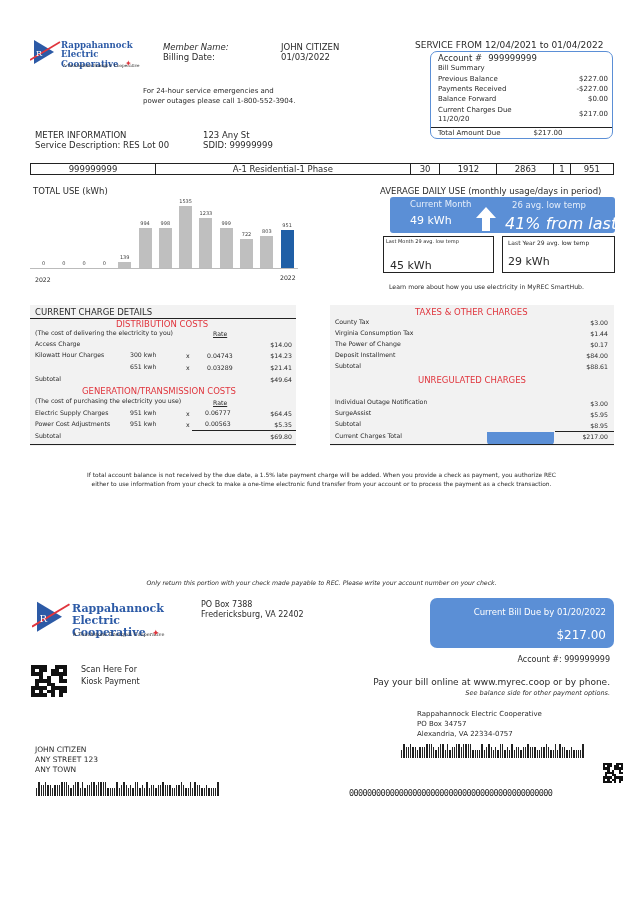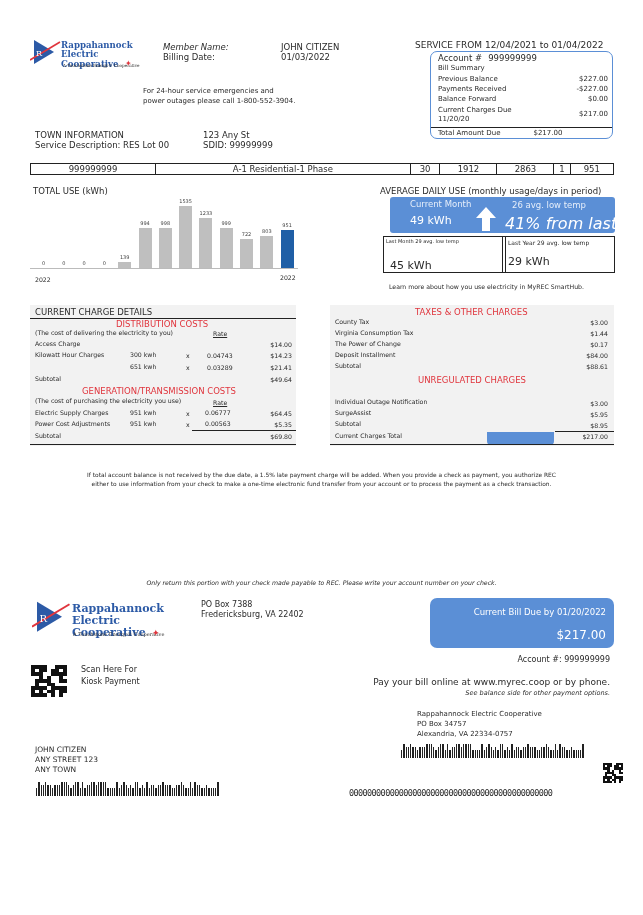--- a/index.html
+++ b/index.html
@@ -81,21 +81,21 @@
     <span style="line-height:9px;"><span>Current Charges Due</span><br><span>11/20/20</span></span>
     <span style="padding-top:4px;">$217.00</span>
   </div>
   <div class="abs" style="left:0;right:0;top:75px;height:1px;background:#222;"></div>
   <div class="srow t7" style="top:77px;justify-content:flex-start;gap:33px;">
     <span>Total Amount Due</span>
     <span>$217.00</span>
   </div>
 </div>
 
-<div class="abs t" style="left:35px;top:130px;">TOWN INFORMATION</div>
+<div class="abs t" style="left:35px;top:130px;">METER INFORMATION</div>
 <div class="abs t" style="left:35px;top:140px;">Service Description: RES Lot 00</div>
 <div class="abs t" style="left:203px;top:130px;">123 Any St</div>
 <div class="abs t" style="left:203px;top:140px;">SDID: 99999999</div>
 
 <table class="meter">
   <tbody>
   <tr>
     <td>999999999</td>
     <td>A-1 Residential-1 Phase</td>
     <td>30</td>
@@ -145,21 +145,21 @@
 <div class="abs t" style="left:380px;top:186px;">AVERAGE DAILY USE (monthly usage/days in period)</div>
 <div class="abs blue-bg" style="left:390px;top:197px;width:225px;height:36px;border-radius:3px;color:#fff;">
   <div class="abs t" style="left:20px;top:2px;color:#e6eefa;">Current Month</div>
   <div class="abs" style="left:20px;top:17px;font-size:11px;">49 kWh</div>
   <svg class="abs" style="left:86px;top:10px;" width="20" height="24" viewBox="0 0 20 24">
       <polygon points="10,0 20,11 14,11 14,24 6,24 6,11 0,11" fill="#fff"></polygon>
     </svg>
   <div class="abs t" style="left:122px;top:3px;color:#e6eefa;">26 avg. low temp</div>
   <div class="abs" style="left:115px;top:17px;font-size:16px;white-space:nowrap;font-style:italic;">41% from last year</div>
 </div>
-<div class="abs" style="left:383px;top:236px;width:123px;height:37px;border:1px solid #222;">
+<div class="abs" style="left:383px;top:236px;width:111px;height:37px;border:1px solid #222;">
   <div class="abs" style="left:2px;top:1px;font-size:5px;white-space:nowrap;">Last Month 29 avg. low temp</div>
   <div class="abs" style="left:6px;top:22px;font-size:11px;white-space:nowrap;">45 kWh</div>
 </div>
 <div class="abs" style="left:502px;top:236px;width:113px;height:37px;border:1px solid #222;">
   <div class="abs" style="left:5px;top:2px;font-size:6px;white-space:nowrap;">Last Year 29 avg. low temp</div>
   <div class="abs" style="left:5px;top:18px;font-size:11px;white-space:nowrap;">29 kWh</div>
 </div>
 <div class="abs t6" style="left:389px;top:283px;">Learn more about how you use electricity in MyREC SmartHub.</div>
 
 <div class="abs panel" style="left:30px;top:305px;width:266px;height:141px;">

